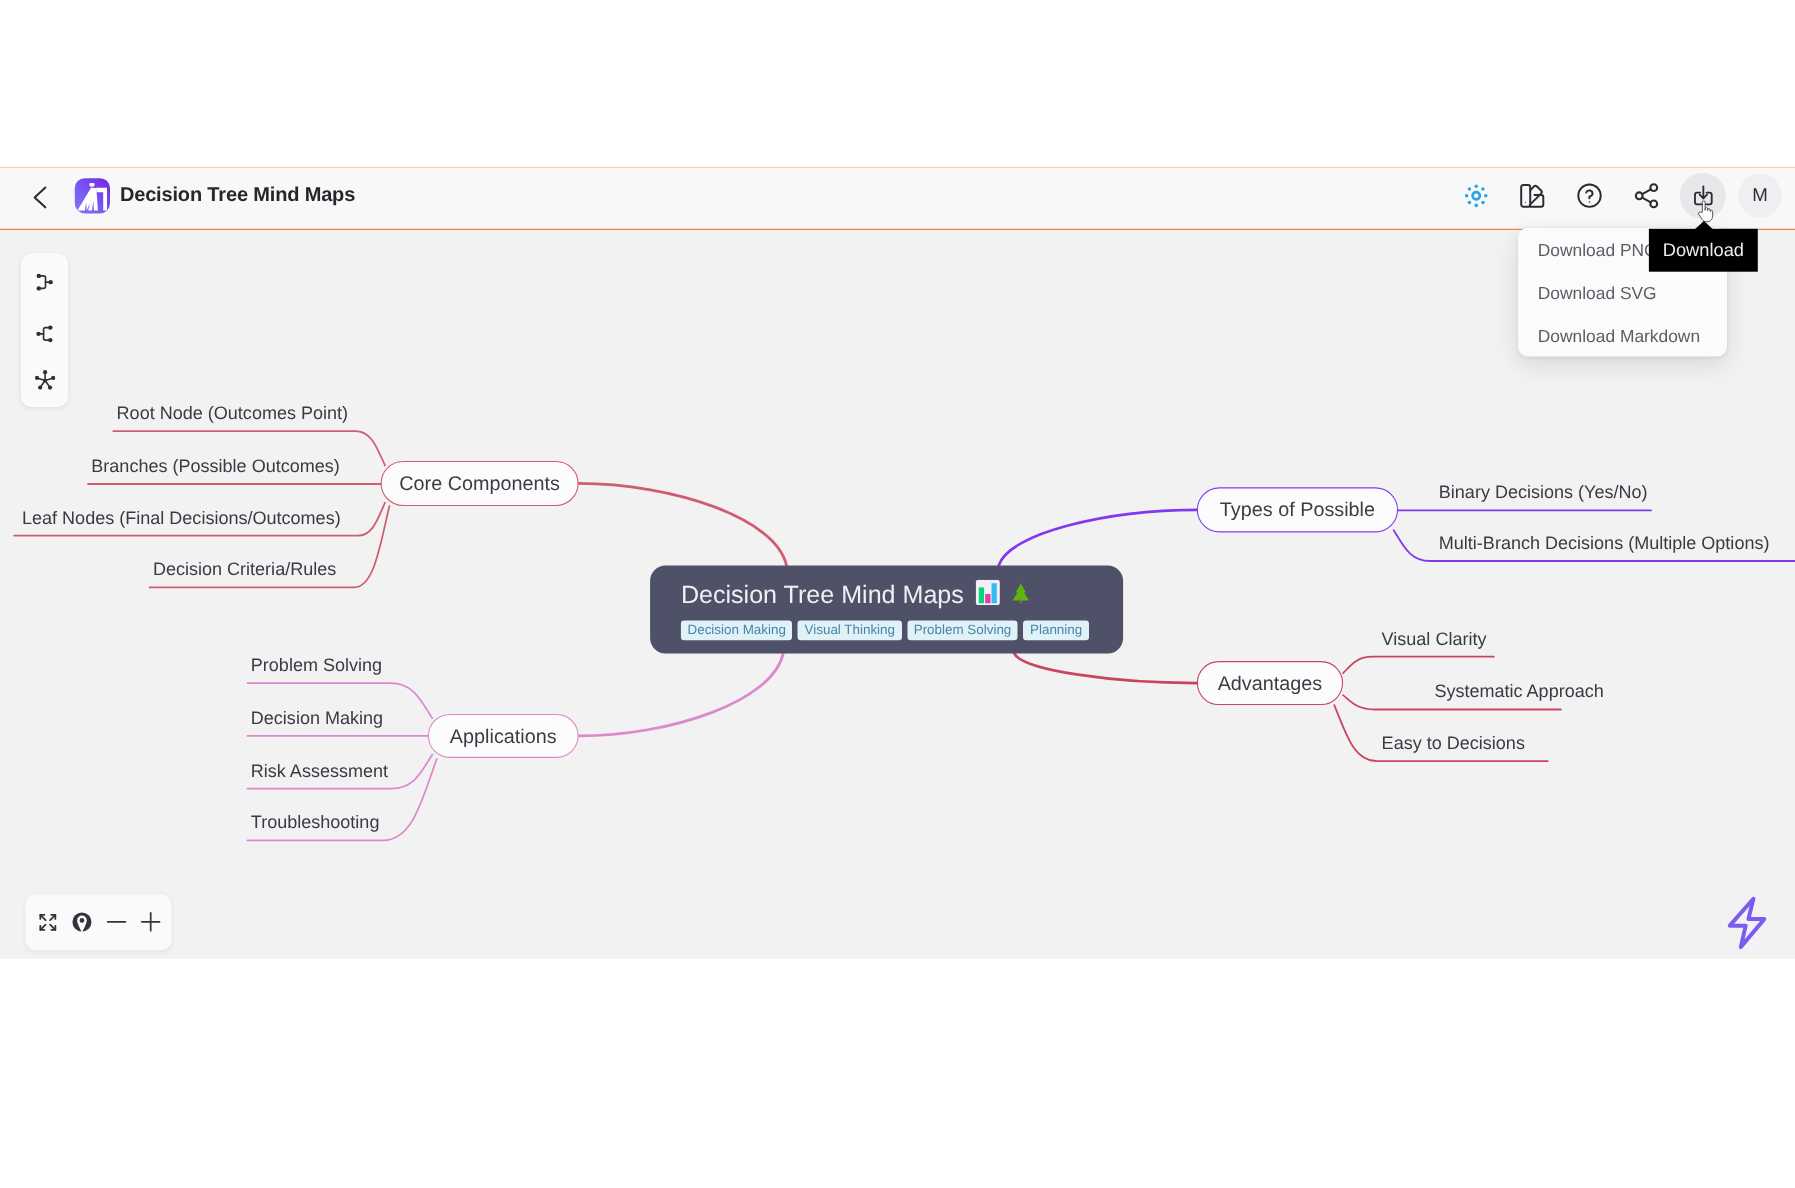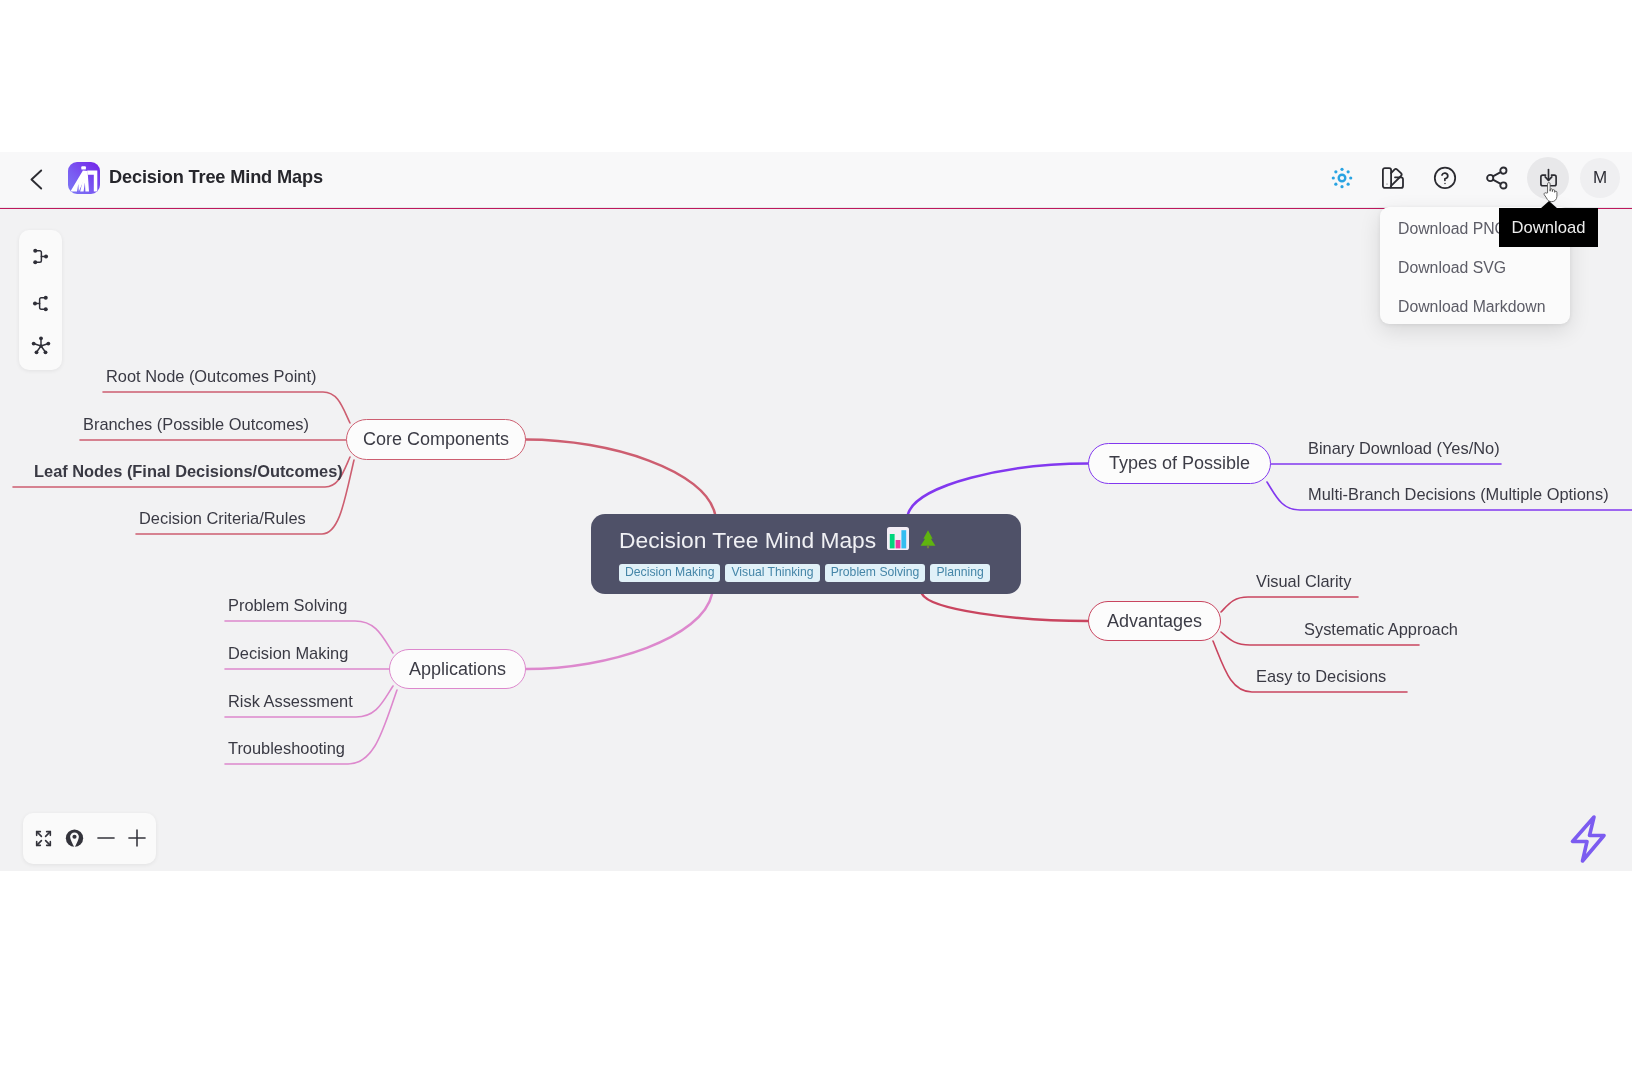--- a/index.html
+++ b/index.html
@@ -1,20 +1,20 @@
 <!DOCTYPE html>
 <html><head>
 <meta charset="utf-8">
 <title>Decision Tree Mind Maps</title>
 <style>
   * { box-sizing: border-box; margin:0; padding:0; }
   html, body { width:1632px; height:1080px; overflow:hidden; }
   body { background:#ffffff; font-family:"Liberation Sans", sans-serif; }
 
-  .app { position:absolute; left:0; top:152px; width:1632px; height:719px; background:#be185d; overflow:hidden; }
+  .app { position:absolute; left:0; top:152px; width:1632px; height:719px; background:#f97316; overflow:hidden; }
 
   
   .header { position:absolute; left:0; top:0; width:1632px; height:56px;
             background:#f8f8f9; border-bottom:1px solid #e8e8ea; }
   .back-btn { position:absolute; left:24px; top:15px; width:24px; height:24px; cursor:pointer; }
   .logo-box { position:absolute; left:68px; top:10px; width:32px; height:32px; border-radius:9px;
               background:linear-gradient(45deg,#7b78f5 0%,#7a5cf2 40%,#7322e8 100%); overflow:hidden; }
   .app-title { position:absolute; left:109px; top:15px; font-size:18.2px; font-weight:700;
                color:#26262c; letter-spacing:-0.15px; white-space:nowrap; }
 
@@ -272,33 +272,33 @@
           <span class="tag">Planning</span>
         </div>
     </div>
 
     <div id="nodes">
         <div class="node" style="left: 346px; top: 210px; width: 180px; height: 41px; border-color: rgb(205, 94, 112);">
           <span>Core Components</span>
         </div>
         <div class="leaf" style="left: 106px; top: 158px;">Root Node (Outcomes Point)</div>
         <div class="leaf" style="left: 83px; top: 206px;">Branches (Possible Outcomes)</div>
-        <div class="leaf" style="left: 34px; top: 253px; font-weight: bold;">Leaf Nodes (Final Decisions/Outcomes)</div>
+        <div class="leaf" style="left: 20px; top: 253px;">Leaf Nodes (Final Decisions/Outcomes)</div>
         <div class="leaf" style="left: 139px; top: 300px;">Decision Criteria/Rules</div>
         <div class="node" style="left: 389px; top: 440px; width: 137px; height: 40px; border-color: rgb(221, 136, 205);">
           <span>Applications</span>
         </div>
         <div class="leaf" style="left: 228px; top: 387px;">Problem Solving</div>
         <div class="leaf" style="left: 228px; top: 435px;">Decision Making</div>
         <div class="leaf" style="left: 228px; top: 483px;">Risk Assessment</div>
         <div class="leaf" style="left: 228px; top: 530px;">Troubleshooting</div>
         <div class="node" style="left: 1088px; top: 234px; width: 183px; height: 41px; border-color: rgb(130, 56, 239);">
           <span>Types of Possible</span>
         </div>
-        <div class="leaf" style="left: 1308px; top: 230px;">Binary Download (Yes/No)</div>
+        <div class="leaf" style="left: 1308px; top: 230px;">Binary Decisions (Yes/No)</div>
         <div class="leaf" style="left: 1308px; top: 276px;">Multi-Branch Decisions (Multiple Options)</div>
         <div class="node" style="left: 1088px; top: 392px; width: 133px; height: 40px; border-color: rgb(201, 69, 95);">
           <span>Advantages</span>
         </div>
         <div class="leaf" style="left: 1256px; top: 363px;">Visual Clarity</div>
         <div class="leaf" style="left: 1304px; top: 411px;">Systematic Approach</div>
         <div class="leaf" style="left: 1256px; top: 458px;">Easy to Decisions</div>
       </div>
   </div>
 

